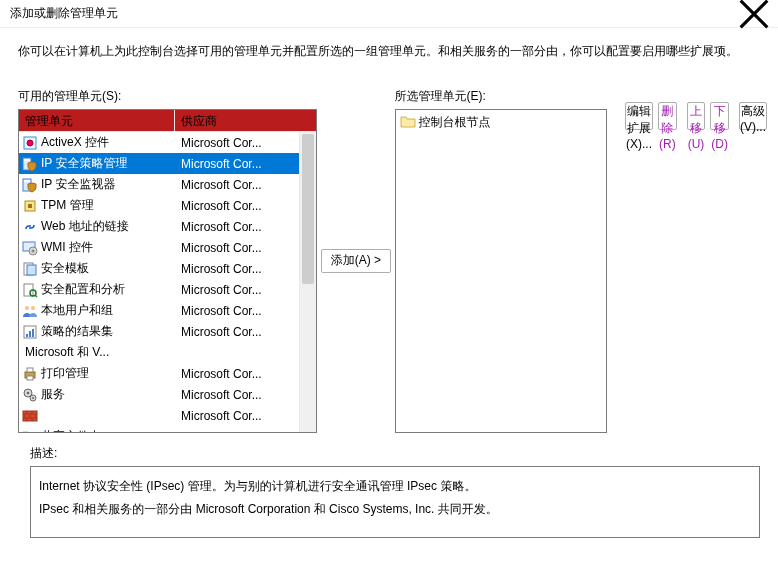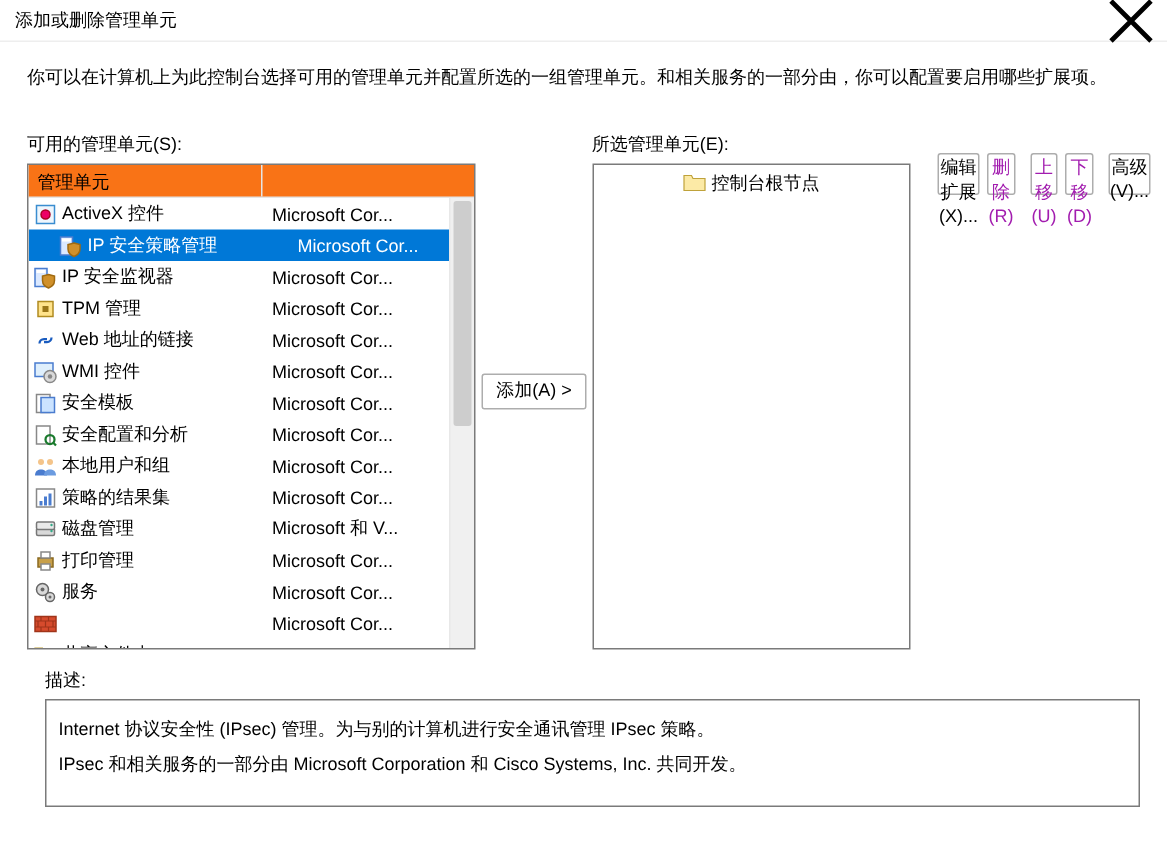--- a/index.html
+++ b/index.html
@@ -61,21 +61,21 @@
       margin-bottom: 4px;
     }
     .listbox {
       border: 1px solid #7a7a7a;
       height: 324px;
       overflow: hidden;
       background: #fff;
     }
     .list-header {
       display: flex;
-      background: #f97316;
+      background: #b91c1c;
       border-bottom: 1px solid #e5e5e5;
       height: 22px;
       align-items: center;
     }
     .list-header .col1 {
       width: 156px;
       padding-left: 6px;
       border-right: 1px solid #e5e5e5;
       height: 100%;
       line-height: 22px;
@@ -91,21 +91,20 @@
       position: relative;
     }
     .list-row {
       display: flex;
       height: 21px;
       align-items: center;
     }
     .list-row.selected {
       background: #0078d7;
       color: #fff;
-      padding-left: 17px;
     }
     .list-row .cell1 {
       width: 156px;
       display: flex;
       align-items: center;
       padding-left: 3px;
       gap: 3px;
       overflow: hidden;
       white-space: nowrap;
       text-align: center;
@@ -127,21 +126,20 @@
       border: 1px solid #7a7a7a;
       height: 324px;
       background: #fff;
       padding: 3px 4px;
     }
     .tree-item {
       display: flex;
       align-items: center;
       gap: 3px;
       height: 18px;
-      justify-content: center;
     }
     .btn {
       height: 28px;
       border: 1px solid #adadad;
       background: #fff;
       font-family: inherit;
       font-size: 12px;
       cursor: pointer;
       border-radius: 2px;
     }
@@ -202,20 +200,21 @@
 
 <div class="content">
   <div class="instruction">你可以在计算机上为此控制台选择可用的管理单元并配置所选的一组管理单元。和相关服务的一部分由，你可以配置要启用哪些扩展项。</div>
 
   <div class="columns">
     <div class="left-col">
       <div class="col-label">可用的管理单元(S):</div>
       <div class="listbox">
         <div class="list-header">
           <div class="col1">管理单元</div>
+          <div class="col2">供应商</div>
         </div>
         <div class="list-body" id="list-body">
             <div class="list-row">
               <div class="cell1">
                 <span class="icon">
                   <svg viewBox="0 0 16 16">
                     <rect x="2" y="2" width="12" height="12" fill="#eef6fd" stroke="#3a8dd0"></rect>
                     <circle cx="8" cy="8" r="3" fill="#e06" stroke="#a02"></circle>
                   </svg>
                 </span>
@@ -330,31 +329,20 @@
                   <svg viewBox="0 0 16 16">
                     <rect x="2" y="2" width="12" height="12" fill="#fff" stroke="#888"></rect>
                     <path d="M4 10h2v3H4zM7 7h2v6H7zM10 5h2v8h-2z" fill="#4a7ccf"></path>
                   </svg>
                 </span>
                 <span>策略的结果集</span>
               </div>
               <div class="cell2">Microsoft Cor...</div>
             </div>
             <div class="list-row">
-              <div class="cell1">
-                <span class="icon">
-                  <svg viewBox="0 0 16 16">
-                    <rect x="2" y="7" width="12" height="5" fill="#d9d9d9" stroke="#777" rx="1"></rect>
-                    <rect x="2" y="3" width="12" height="5" fill="#e9e9e9" stroke="#777" rx="1"></rect>
-                    <circle cx="12" cy="5" r="0.8" fill="#3a8"></circle>
-                    <circle cx="12" cy="9" r="0.8" fill="#3a8"></circle>
-                  </svg>
-                </span>
-                <span>磁盘管理</span>
-              </div>
               <div class="cell2">Microsoft 和 V...</div>
             </div>
             <div class="list-row">
               <div class="cell1">
                 <span class="icon">
                   <svg viewBox="0 0 16 16">
                     <rect x="3" y="6" width="10" height="6" fill="#c8a04a" stroke="#8a6a20"></rect>
                     <rect x="5" y="2" width="6" height="4" fill="#fff" stroke="#888"></rect>
                     <rect x="5" y="10" width="6" height="4" fill="#fff" stroke="#888"></rect>
                   </svg>

